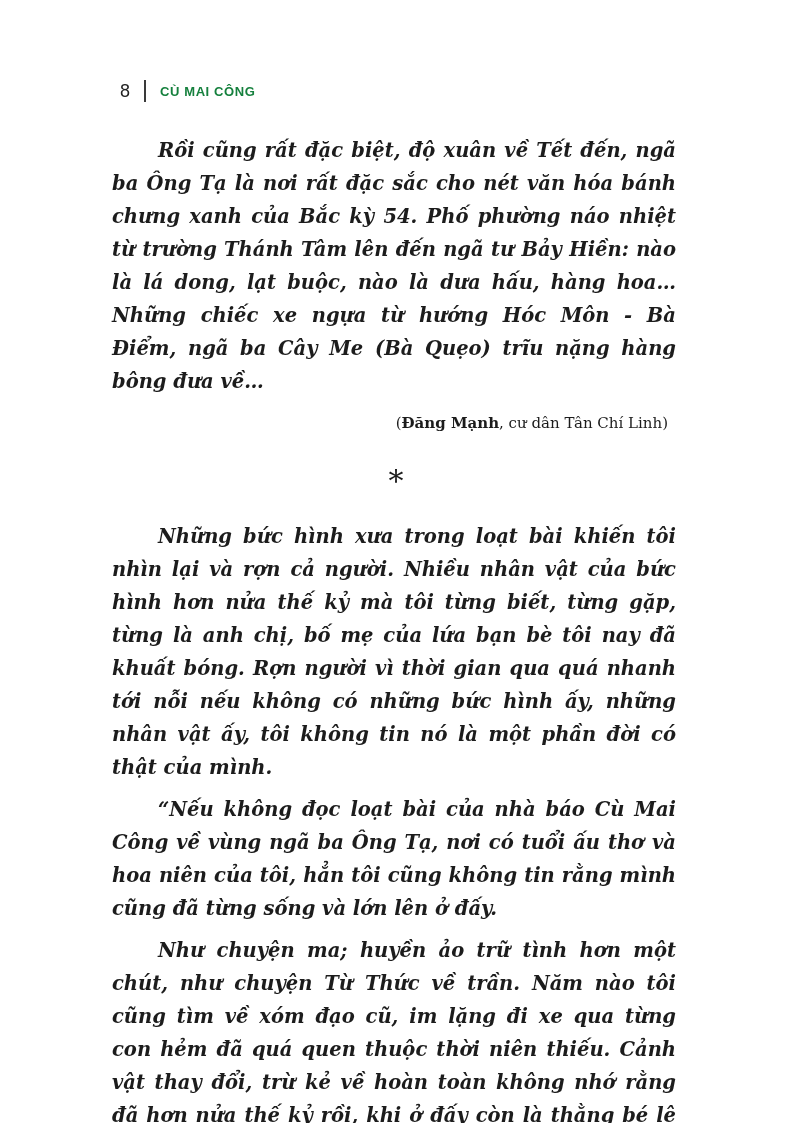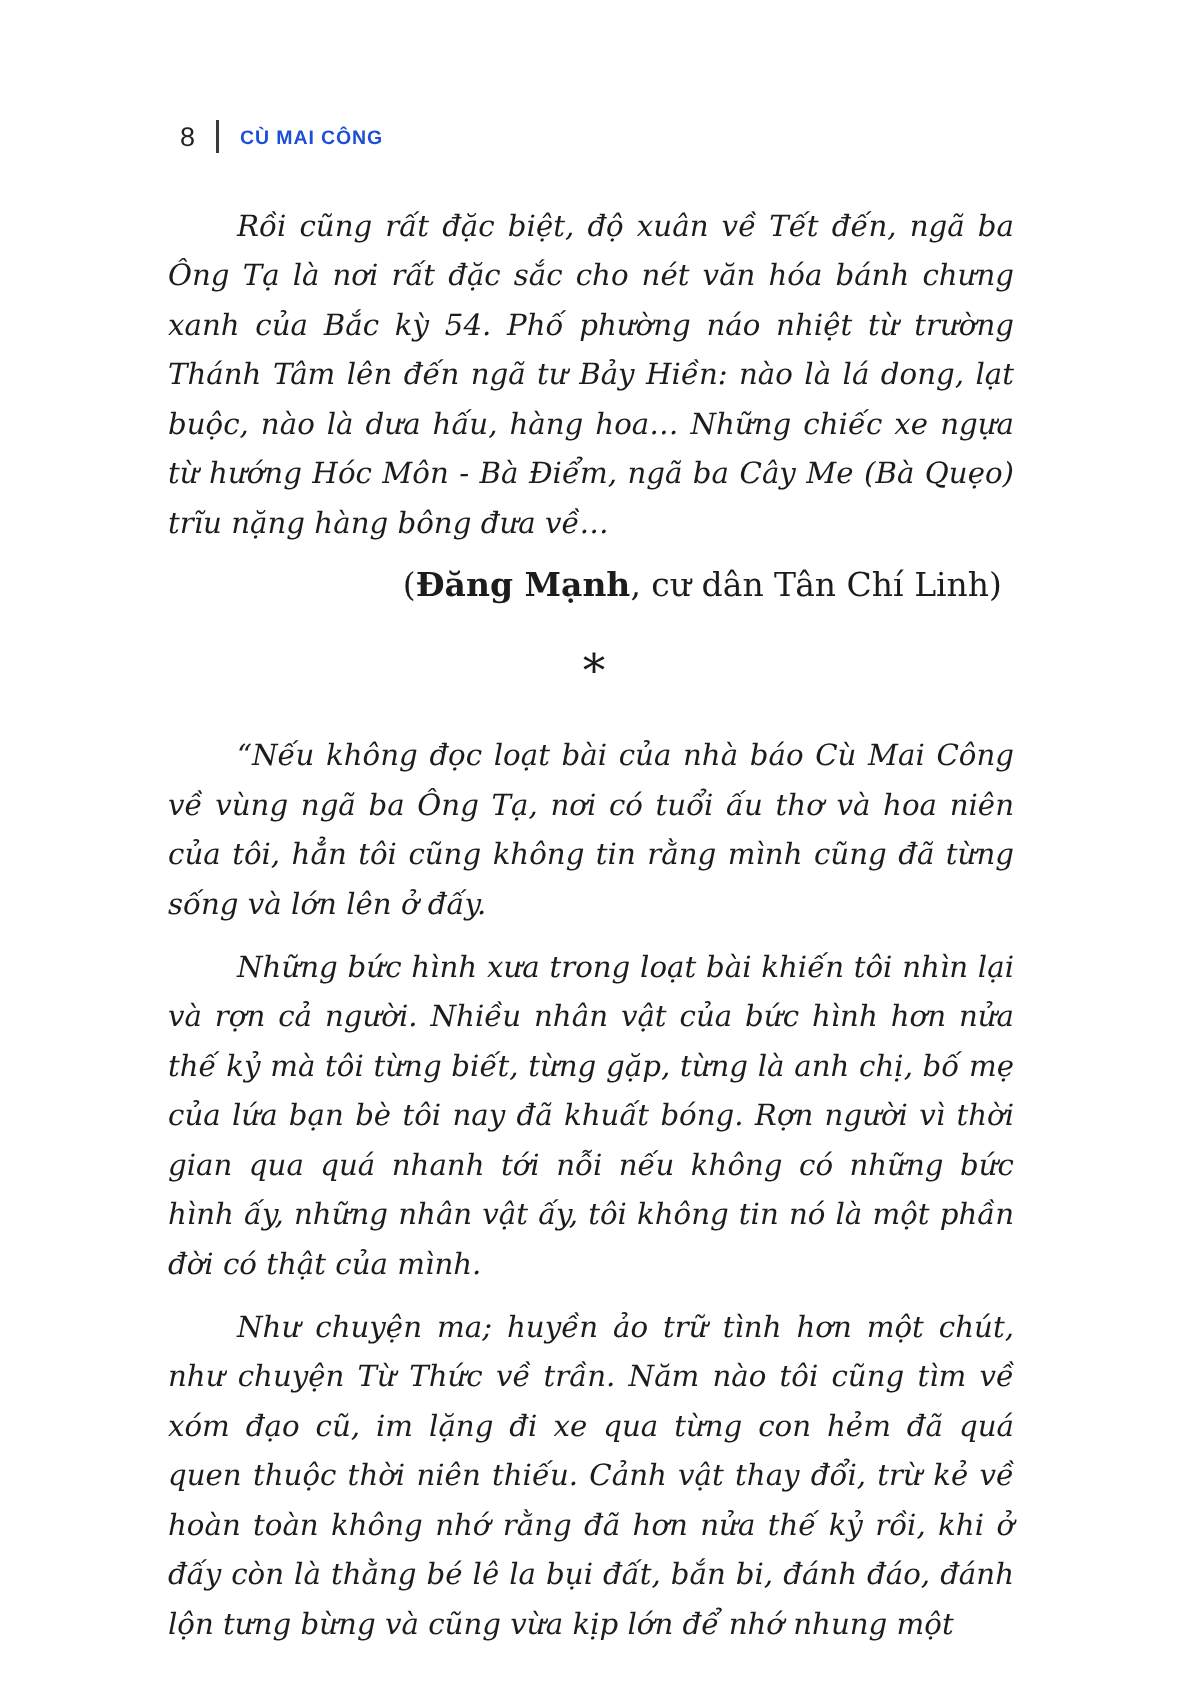--- a/index.html
+++ b/index.html
@@ -31,43 +31,44 @@
   .header-divider {
     display: inline-block;
     width: 2px;
     height: 22px;
     background: #3a3a3a;
   }
   .running-title {
     font-size: 13px;
     font-weight: bold;
     letter-spacing: 0.6px;
-    color: #1d4ed8;
+    color: #15803d;
   }
   .content {
     position: absolute;
     top: 134px;
     left: 112px;
     width: 568px;
     font-family: "DejaVu Serif", serif;
     font-size: 19.5px;
     line-height: 33px;
     text-align: justify;
   }
   .para {
     margin: 0 4px 9px 0;
     text-indent: 46px;
     font-style: italic;
+    font-weight: bold;
   }
   .attribution {
     margin: 4px 0 0 0;
     text-align: right;
     padding-right: 12px;
     font-style: normal;
-    font-size: 22px;
+    font-size: 15px;
   }
   .attribution .bold {
     font-weight: bold;
   }
   .separator {
     margin: 26px 0 24px 0;
     text-align: center;
     font-style: normal;
     font-size: 30px;
     line-height: 30px;
@@ -87,21 +88,21 @@
 
   <main class="content">
 
     <p class="para">Rồi cũng rất đặc biệt, độ xuân về Tết đến, ngã ba Ông Tạ là nơi rất đặc sắc cho nét văn hóa bánh chưng xanh của Bắc kỳ 54. Phố phường náo nhiệt từ trường Thánh Tâm lên đến ngã tư Bảy Hiền: nào là lá dong, lạt buộc, nào là dưa hấu, hàng hoa… Những chiếc xe ngựa từ hướng Hóc Môn - Bà Điểm, ngã ba Cây Me (Bà Quẹo) trĩu nặng hàng bông đưa về…</p>
 
 
     <p class="attribution"><span>(</span><span class="bold">Đăng Mạnh</span><span>, cư dân Tân Chí Linh)</span></p>
 
     <div class="separator">*</div>
 
+    <p class="para">Những bức hình xưa trong loạt bài khiến tôi nhìn lại và rợn cả người. Nhiều nhân vật của bức hình hơn nửa thế kỷ mà tôi từng biết, từng gặp, từng là anh chị, bố mẹ của lứa bạn bè tôi nay đã khuất bóng. Rợn người vì thời gian qua quá nhanh tới nỗi nếu không có những bức hình ấy, những nhân vật ấy, tôi không tin nó là một phần đời có thật của mình.</p>
+
     <p class="para">“Nếu không đọc loạt bài của nhà báo Cù Mai Công về vùng ngã ba Ông Tạ, nơi có tuổi ấu thơ và hoa niên của tôi, hẳn tôi cũng không tin rằng mình cũng đã từng sống và lớn lên ở đấy.</p>
-
-    <p class="para">Những bức hình xưa trong loạt bài khiến tôi nhìn lại và rợn cả người. Nhiều nhân vật của bức hình hơn nửa thế kỷ mà tôi từng biết, từng gặp, từng là anh chị, bố mẹ của lứa bạn bè tôi nay đã khuất bóng. Rợn người vì thời gian qua quá nhanh tới nỗi nếu không có những bức hình ấy, những nhân vật ấy, tôi không tin nó là một phần đời có thật của mình.</p>
 
     <p class="para">Như chuyện ma; huyền ảo trữ tình hơn một chút, như chuyện Từ Thức về trần. Năm nào tôi cũng tìm về xóm đạo cũ, im lặng đi xe qua từng con hẻm đã quá quen thuộc thời niên thiếu. Cảnh vật thay đổi, trừ kẻ về hoàn toàn không nhớ rằng đã hơn nửa thế kỷ rồi, khi ở đấy còn là thằng bé lê la bụi đất, bắn bi, đánh đáo, đánh lộn tưng bừng và cũng vừa kịp lớn để nhớ nhung một</p>
 
   </main>
 
 </div>
 
 </body></html>

